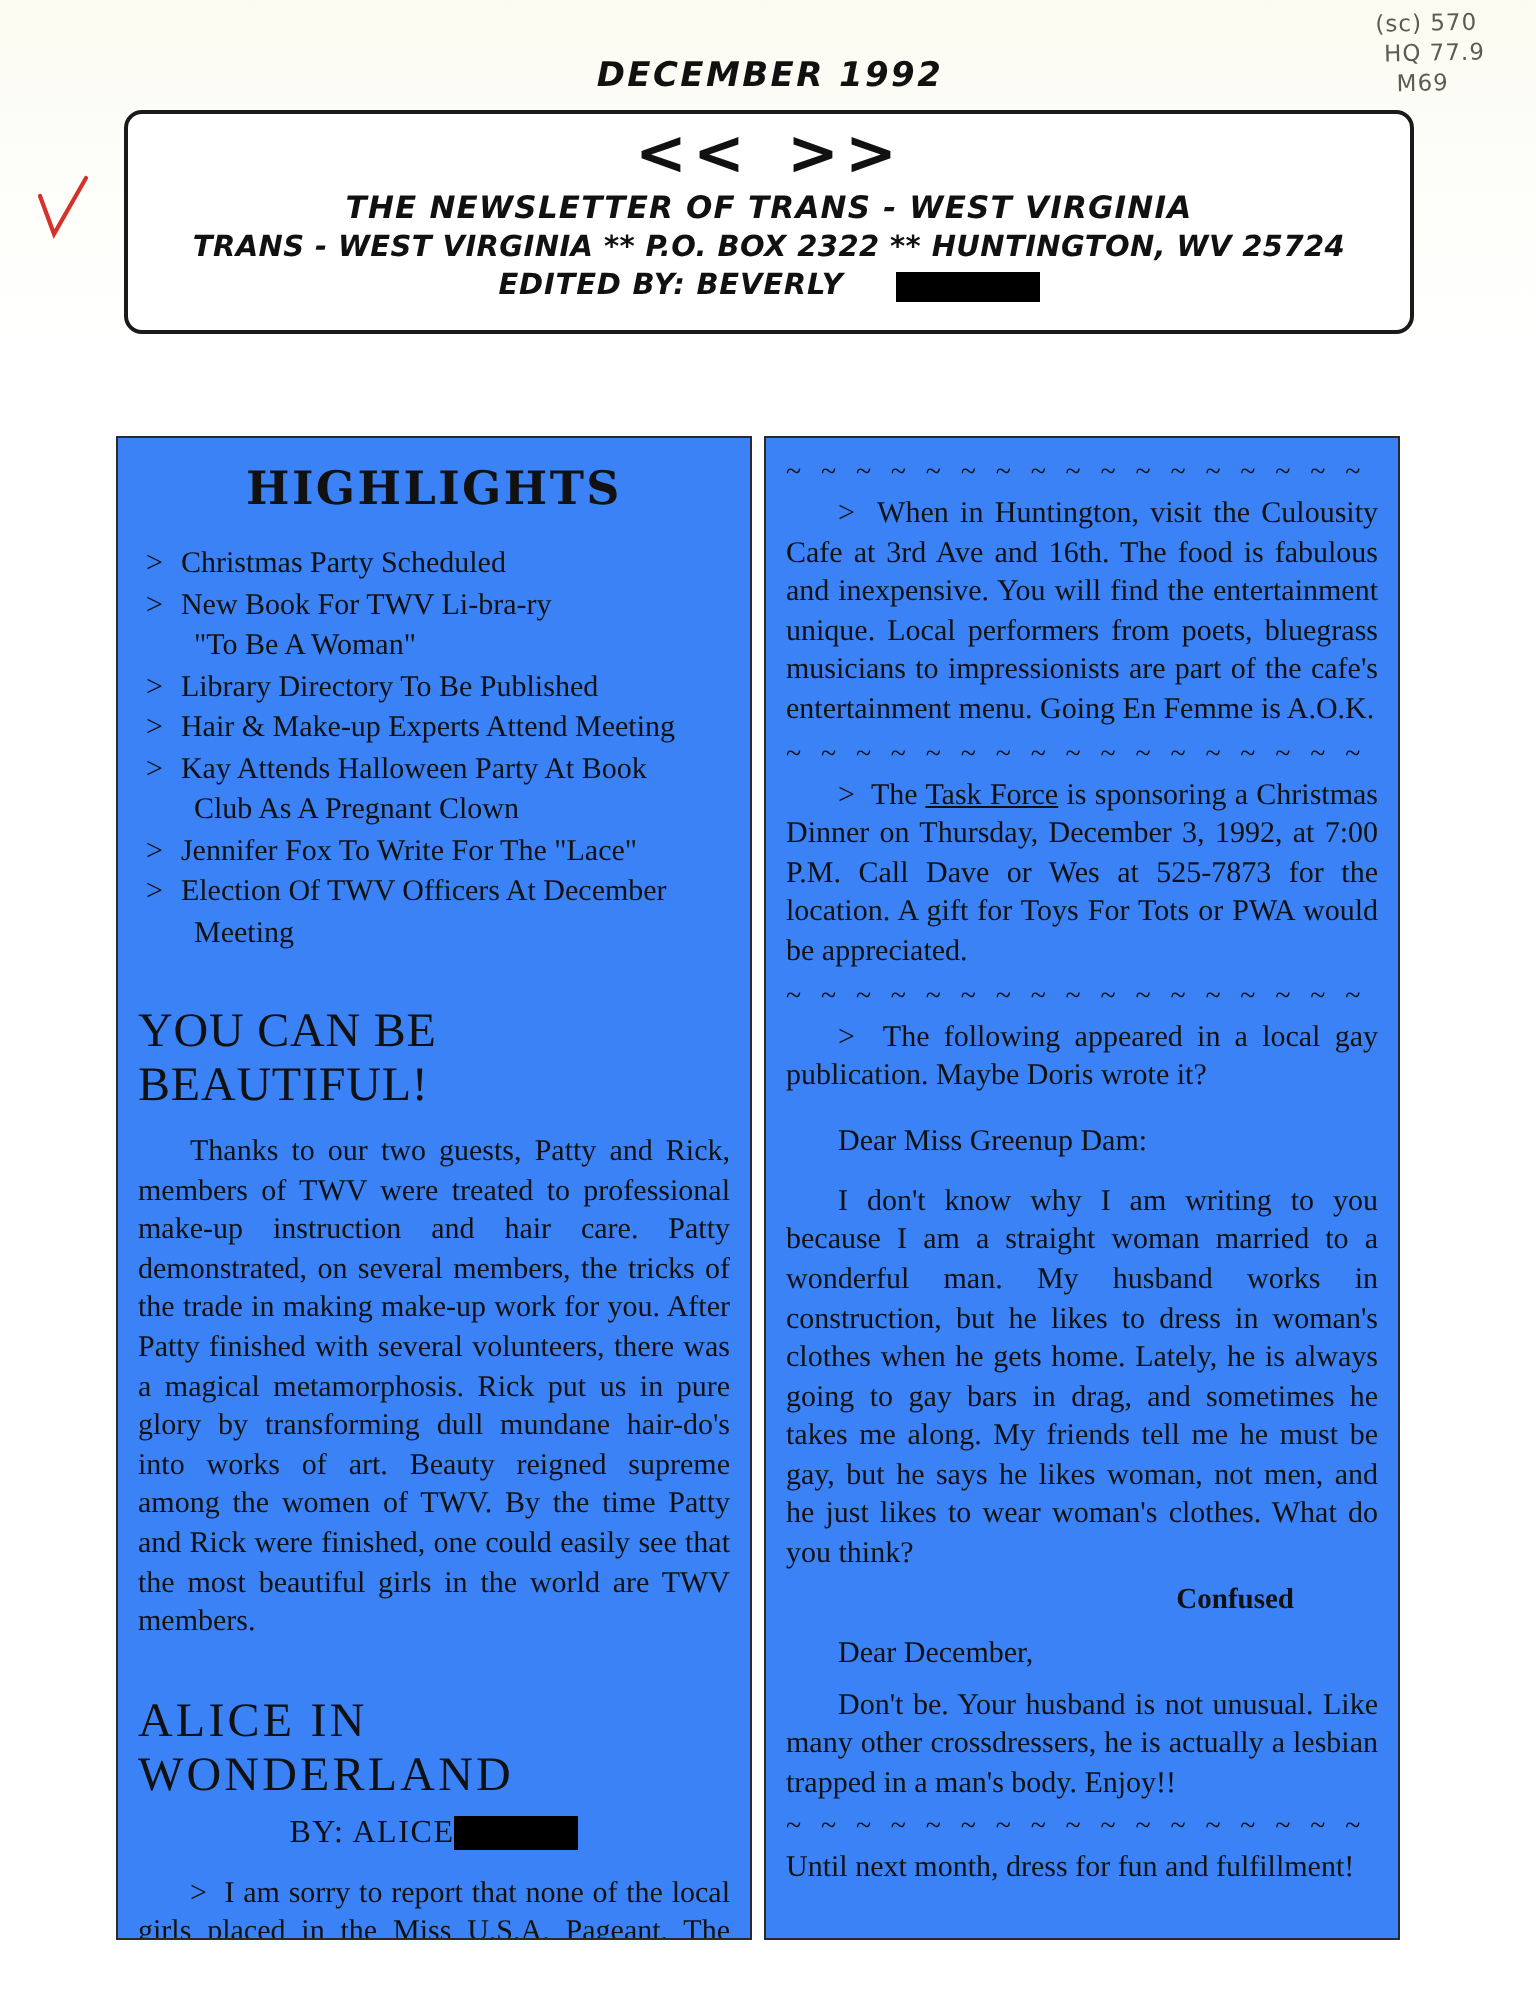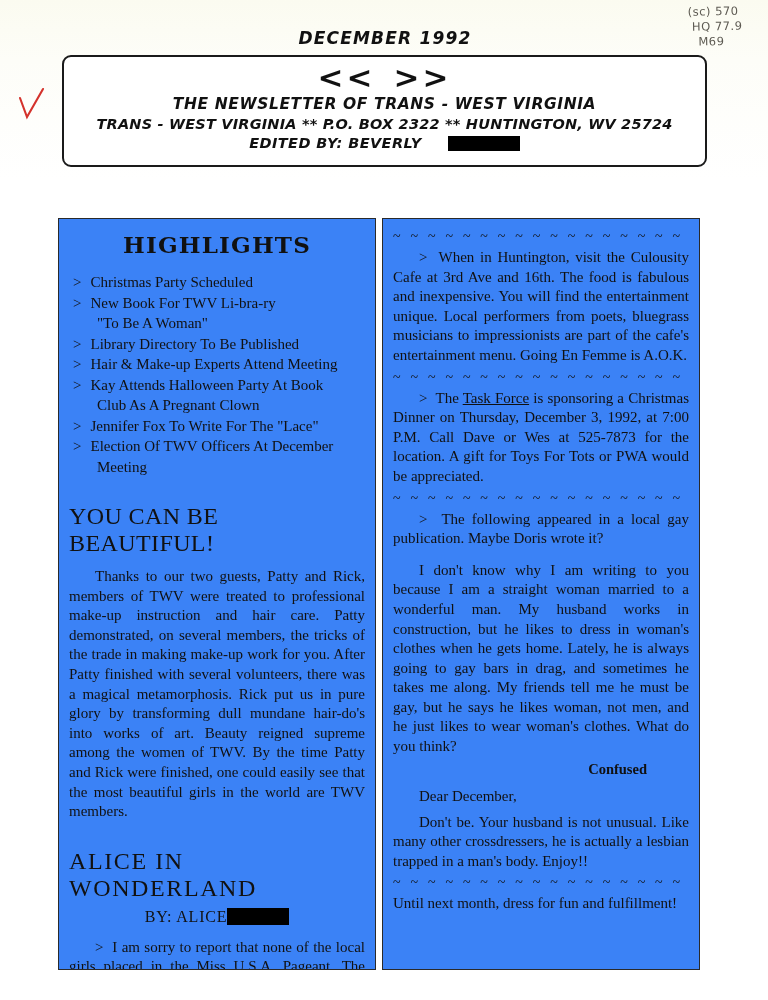--- a/index.html
+++ b/index.html
@@ -347,20 +347,21 @@
     <p class="body"><span>&gt;</span>&nbsp; <span>When in Huntington, visit the Culousity Cafe at 3rd Ave and 16th.  The food is fabulous and inexpensive.  You will find the entertainment unique.  Local performers from poets, bluegrass musicians to impressionists are part of the cafe's entertainment menu.  Going En Femme is A.O.K.</span></p>
 
     <div class="tilde-rule">~ ~ ~ ~ ~ ~ ~ ~ ~ ~ ~ ~ ~ ~ ~ ~ ~ ~ ~ ~ ~ ~ ~</div>
 
     <p class="body"><span>&gt;</span>&nbsp; <span>The</span> <span class="u">Task Force</span> <span>is sponsoring a Christmas Dinner on Thursday, December 3, 1992, at 7:00 P.M.  Call Dave or Wes at 525-7873 for the location.  A gift for Toys For Tots or PWA would be appreciated.</span></p>
 
     <div class="tilde-rule">~ ~ ~ ~ ~ ~ ~ ~ ~ ~ ~ ~ ~ ~ ~ ~ ~ ~ ~ ~ ~ ~ ~</div>
 
     <p class="body"><span>&gt;</span>&nbsp; <span>The following appeared in a local gay publication.  Maybe Doris wrote it?</span></p>
 
+    <p class="salutation">Dear Miss Greenup Dam:</p>
     <p class="body pad">I don't know why I am writing to you because I am a straight woman married to a wonderful man.  My husband works in construction, but he likes to dress in woman's clothes when he gets home.  Lately, he is always going to gay bars in drag, and sometimes he takes me along.  My friends tell me he must be gay, but he says he likes woman, not men, and he just likes to wear woman's clothes.  What do you think?</p>
     <p class="signature">Confused</p>
 
     <p class="salutation tight">Dear December,</p>
     <p class="body pad-sm">Don't be.  Your husband is not unusual.  Like many other crossdressers, he is actually a lesbian trapped in a man's body.  Enjoy!!</p>
 
     <div class="tilde-rule">~ ~ ~ ~ ~ ~ ~ ~ ~ ~ ~ ~ ~ ~ ~ ~ ~ ~ ~ ~ ~ ~ ~</div>
 
     <p class="body noindent">Until next month, dress for fun and fulfillment!</p>
 

